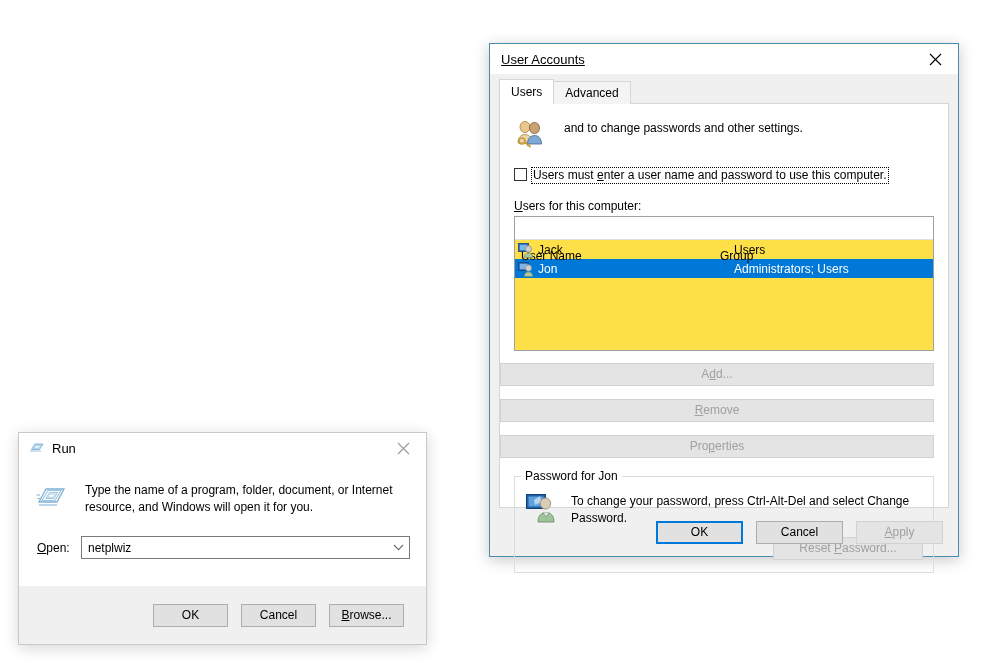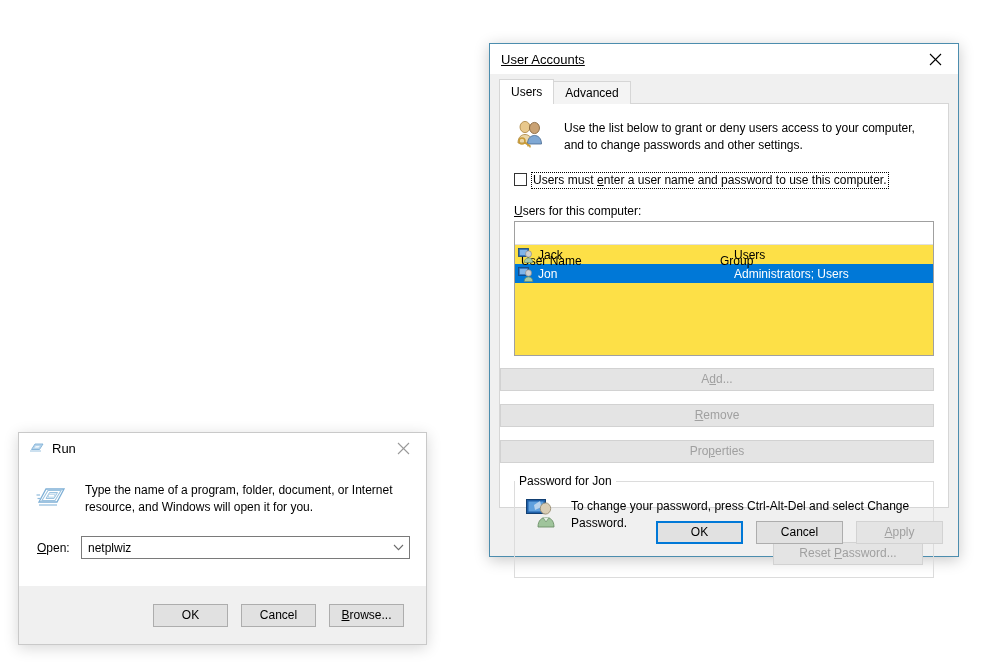--- a/index.html
+++ b/index.html
@@ -243,21 +243,21 @@
 
   .groupbox {
     margin: 18px 14px 0 14px;
     border: 1px solid #dcdcdc;
     position: relative;
     padding: 14px 10px 12px 10px;
   }
   .groupbox-title {
     position: absolute;
     top: -8px;
-    left: 0;
+    left: 6px;
     background: #ffffff;
     padding: 0 4px;
     font-size: 12px;
   }
   .gb-row {
     display: flex;
     align-items: flex-start;
   }
   .gb-text {
     font-size: 12px;
@@ -392,21 +392,20 @@
         <svg class="icon-lg" viewBox="0 0 32 32">
           <ellipse cx="11" cy="10" rx="5" ry="5.6" fill="#e8c88c" stroke="#a8823c" stroke-width="0.8"></ellipse>
           <path d="M4 26c0-6 3.5-8.5 7-8.5s7 2.5 7 8.5z" fill="#ead6a8" stroke="#a8823c" stroke-width="0.8"></path>
           <ellipse cx="20.5" cy="11" rx="5" ry="5.6" fill="#c9a274" stroke="#7d5c32" stroke-width="0.8"></ellipse>
           <path d="M13.5 27c0-6 3.5-8.5 7-8.5s7 2.5 7 8.5z" fill="#7fa8d4" stroke="#46688f" stroke-width="0.8"></path>
           <circle cx="8" cy="24" r="3" fill="none" stroke="#c79a36" stroke-width="1.6"></circle>
           <path d="M10.5 25.5 L16 29" stroke="#c79a36" stroke-width="1.6" fill="none"></path>
           <path d="M14 27.5 L14 29.6 M16 28.6 L16 30.4" stroke="#c79a36" stroke-width="1.4"></path>
         </svg>
         <div class="intro-text">
-          <div>Use the list below to grant or deny users access to your computer,</div>
           <div>and to change passwords and other settings.</div>
         </div>
       </div>
 
       <div class="checkbox-row">
         <span class="wincheck"></span>
         <span class="focus-label"><span>Users must </span><span class="mn">e</span><span>nter a user name and password to use this computer.</span></span>
       </div>
 
       <div class="section-label"><span class="mn">U</span><span>sers for this computer:</span></div>

